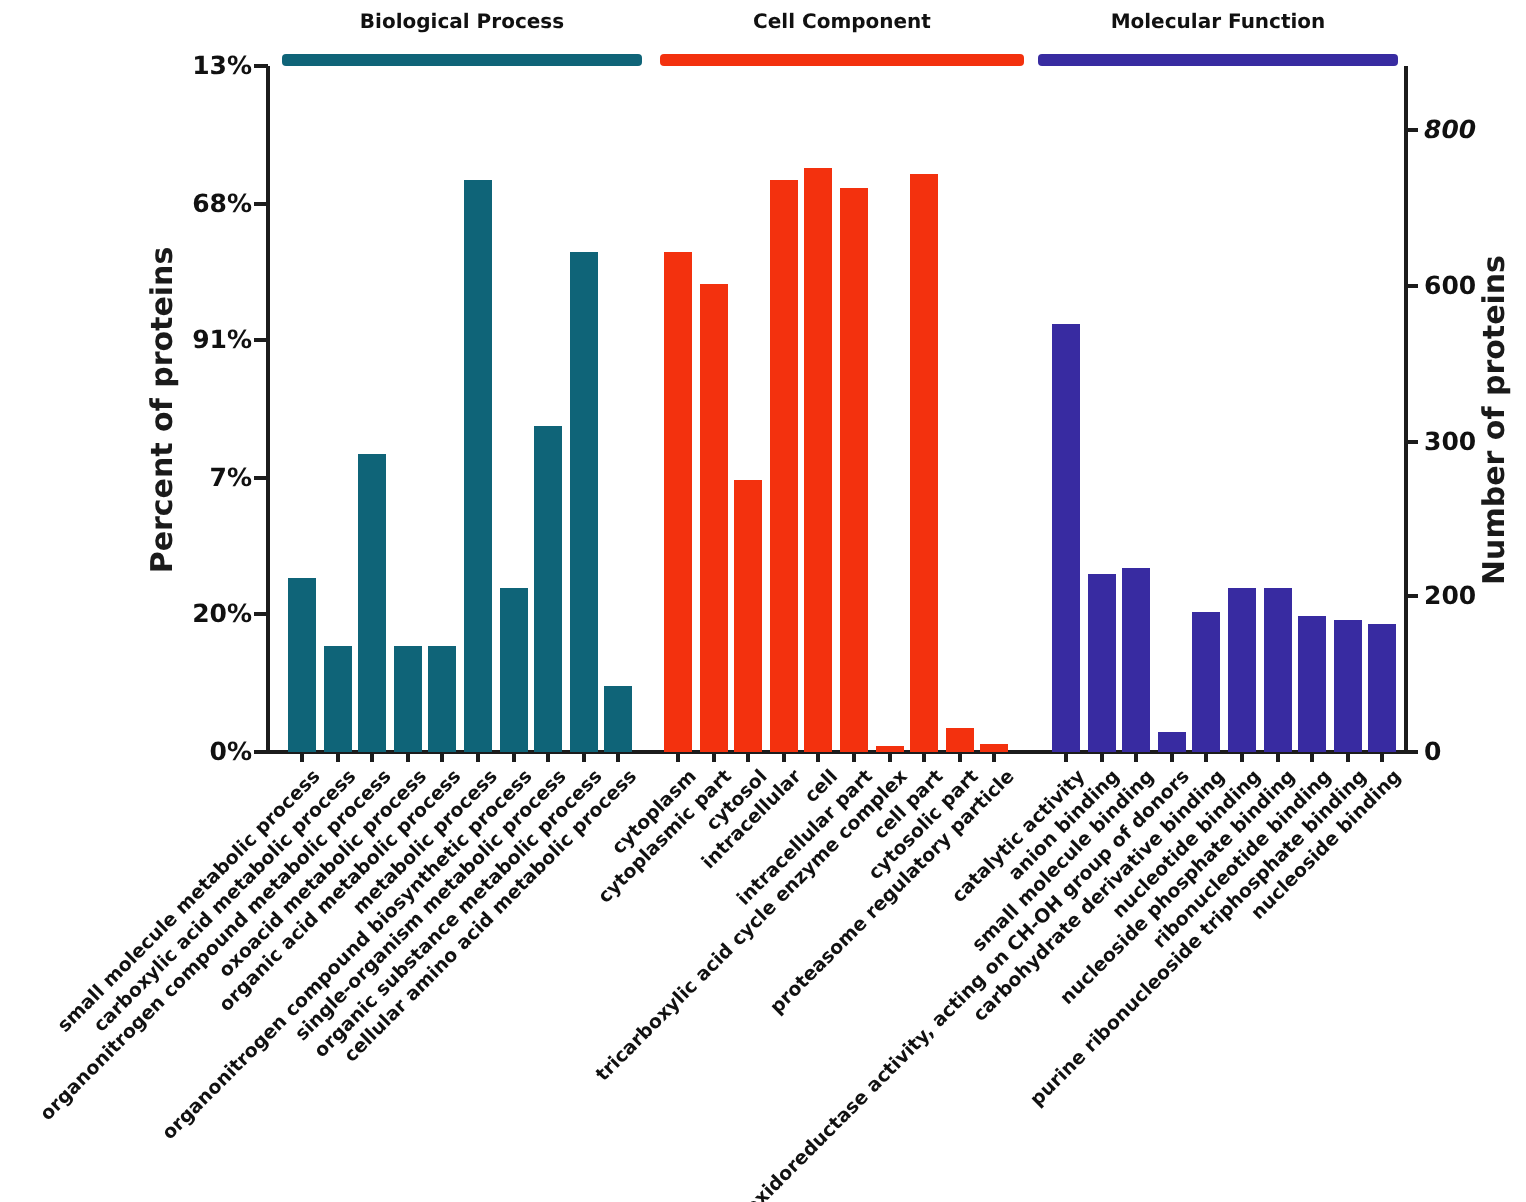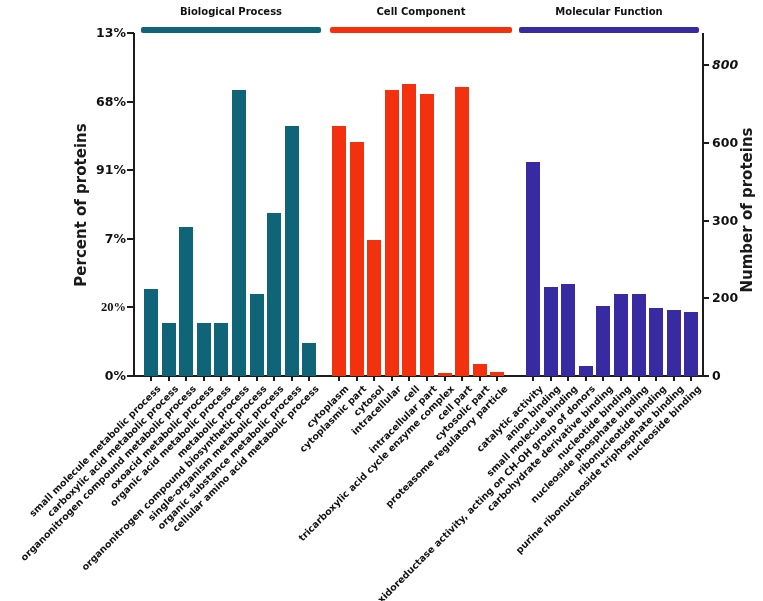--- a/index.html
+++ b/index.html
@@ -149,21 +149,21 @@
       <div class="xlabel" style="right: 102.8px; top: 383px;">ribonucleotide binding</div>
       <div class="bar" title="purine ribonucleoside triphosphate binding: 19.1%" style="left: 666.8px; width: 14px; top: 310.487px; height: 65.513px; background: rgb(56, 43, 161);"></div>
       <div class="xtick-mark" style="left: 672.8px; top: 377px;"></div>
       <div class="xlabel" style="right: 85.2px; top: 383px;">purine ribonucleoside triphosphate binding</div>
       <div class="bar" title="nucleoside binding: 18.8%" style="left: 684.4px; width: 14px; top: 311.516px; height: 64.484px; background: rgb(56, 43, 161);"></div>
       <div class="xtick-mark" style="left: 690.4px; top: 377px;"></div>
       <div class="xlabel" style="right: 67.6px; top: 383px;">nucleoside binding</div>
       <div class="ytick-mark" style="left: 127px; width: 7px; top: 375px;"></div>
       <div class="ytick-label-left" style="left: 60px; top: 368px;">0%</div>
       <div class="ytick-mark" style="left: 127px; width: 7px; top: 306.4px;"></div>
-      <div class="ytick-label-left" style="left: 60px; top: 299.4px; font-family: Liberation Serif, serif;">20%</div>
+      <div class="ytick-label-left" style="left: 60px; top: 299.4px;">20%</div>
       <div class="ytick-mark" style="left: 127px; width: 7px; top: 237.8px;"></div>
       <div class="ytick-label-left" style="left: 60px; top: 230.8px;">7%</div>
       <div class="ytick-mark" style="left: 127px; width: 7px; top: 169.2px;"></div>
       <div class="ytick-label-left" style="left: 60px; top: 162.2px;">91%</div>
       <div class="ytick-mark" style="left: 127px; width: 7px; top: 100.6px;"></div>
       <div class="ytick-label-left" style="left: 60px; top: 93.6px;">68%</div>
       <div class="ytick-mark" style="left: 127px; width: 7px; top: 32px;"></div>
       <div class="ytick-label-left" style="left: 60px; top: 25px;">13%</div>
       <div class="ytick-mark" style="left: 703px; width: 6px; top: 375px;"></div>
       <div class="ytick-label-right" style="left: 712px; top: 368px;">0</div>

